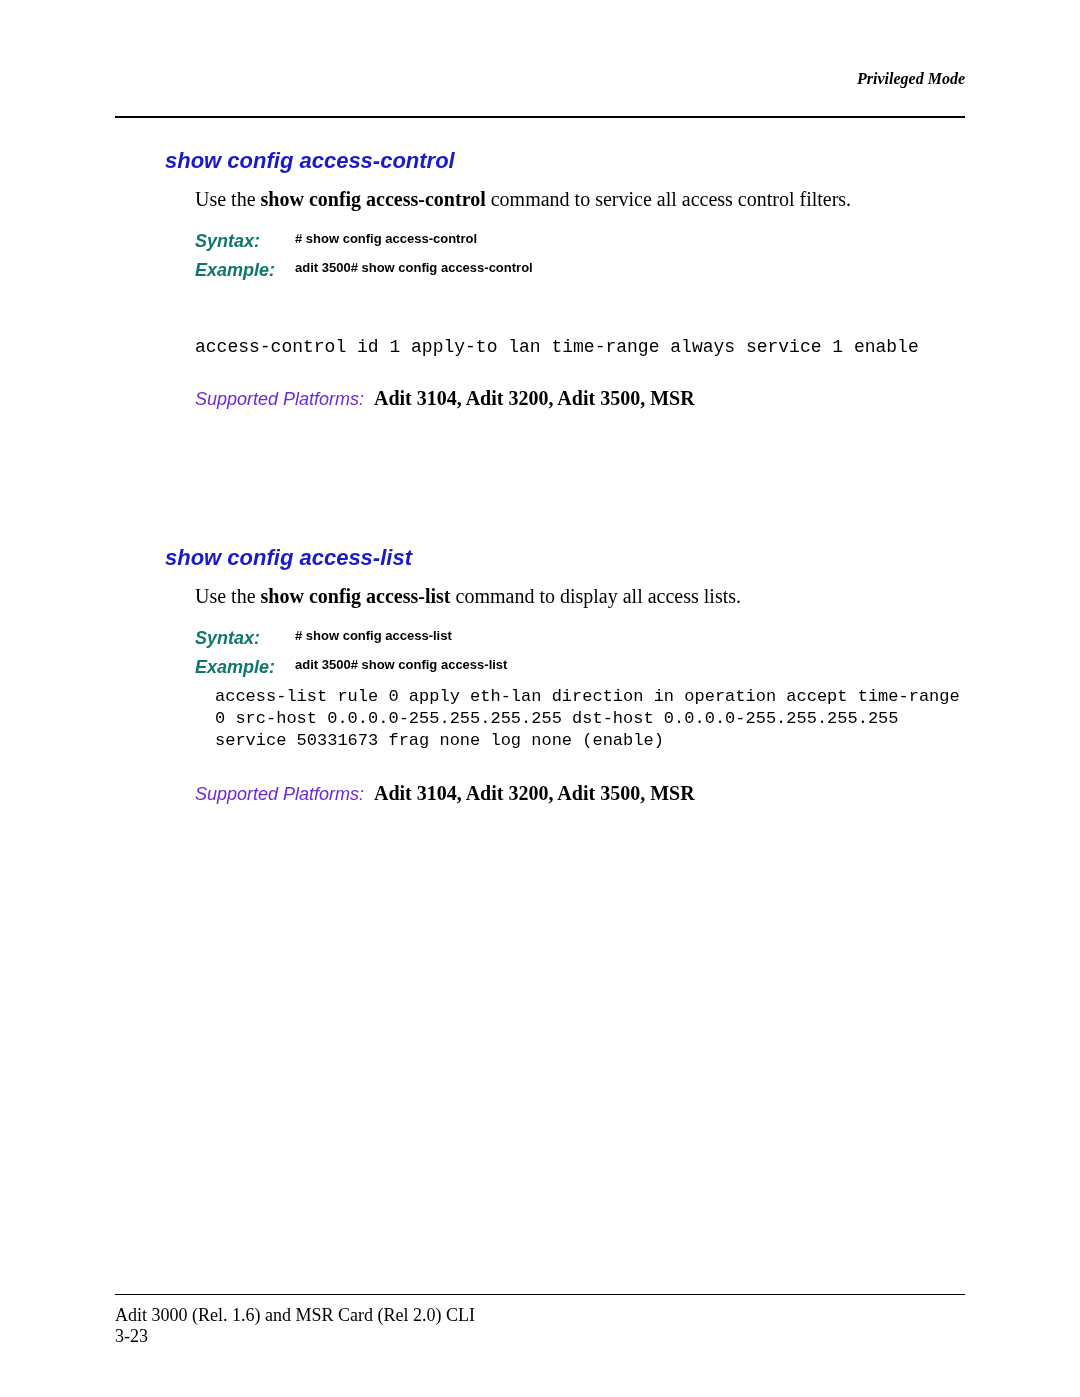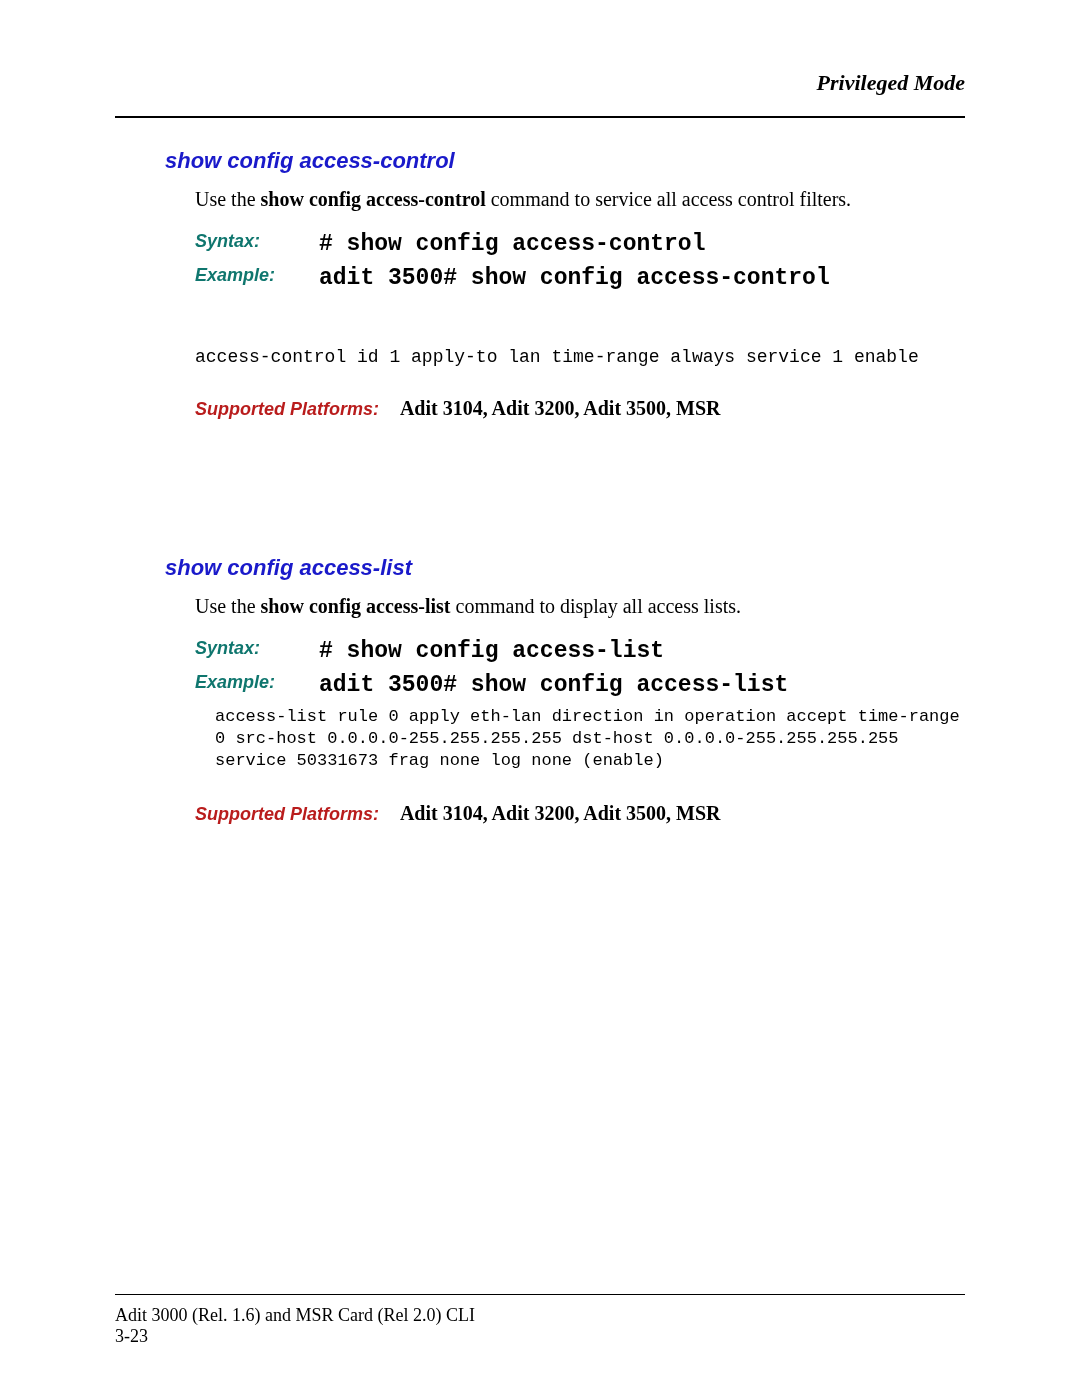--- a/index.html
+++ b/index.html
@@ -18,22 +18,22 @@
     .page {
       padding: 70px 115px 50px 115px;
       height: 100%;
       display: flex;
       flex-direction: column;
     }
     .header-area {
       text-align: right;
       font-style: italic;
       font-weight: bold;
-      font-size: 22px;
-      padding-bottom: 20px;
+      font-size: 16px;
+      padding-bottom: 28px;
     }
     .hr-line {
       border: none;
       border-top: 2px solid #000;
       margin-bottom: 30px;
     }
     .content {
       flex: 1;
       padding-left: 50px;
     }
@@ -61,24 +61,23 @@
     .cmd-label {
       color: #0f766e;
       font-family: Arial, Helvetica, sans-serif;
       font-weight: bold;
       font-style: italic;
       font-size: 18px;
       width: 100px;
       flex-shrink: 0;
     }
     .cmd-value {
-      font-family: Liberation Mono, monospace;
+      font-family: Liberation Sans, sans-serif;
       font-weight: bold;
-      font-size: 23px;
-      margin-left: 24px;
+      font-size: 13px;
     }
     .output-block {
       margin-left: 30px;
       font-family: "Courier New", Courier, monospace;
       font-size: 18px;
       white-space: pre-wrap;
       margin-top: 56px;
       margin-bottom: 30px;
     }
     .output-block-tight {
@@ -90,26 +89,26 @@
       margin-top: 8px;
       margin-bottom: 30px;
       max-width: 780px;
     }
     .platforms {
       margin-left: 30px;
       margin-top: 15px;
       font-size: 20px;
     }
     .platforms-label {
-      color: #b91c1c;
+      color: #6d28d9;
       font-family: Arial, Helvetica, sans-serif;
-      font-weight: bold;
+      font-weight: normal;
       font-style: italic;
       font-size: 18px;
-      margin-right: 17px;
+      margin-right: 6px;
     }
     .platforms-value {
       font-weight: bold;
     }
     .section-gap {
       height: 135px;
     }
     .footer-hr {
       border: none;
       border-top: 1.5px solid #000;

